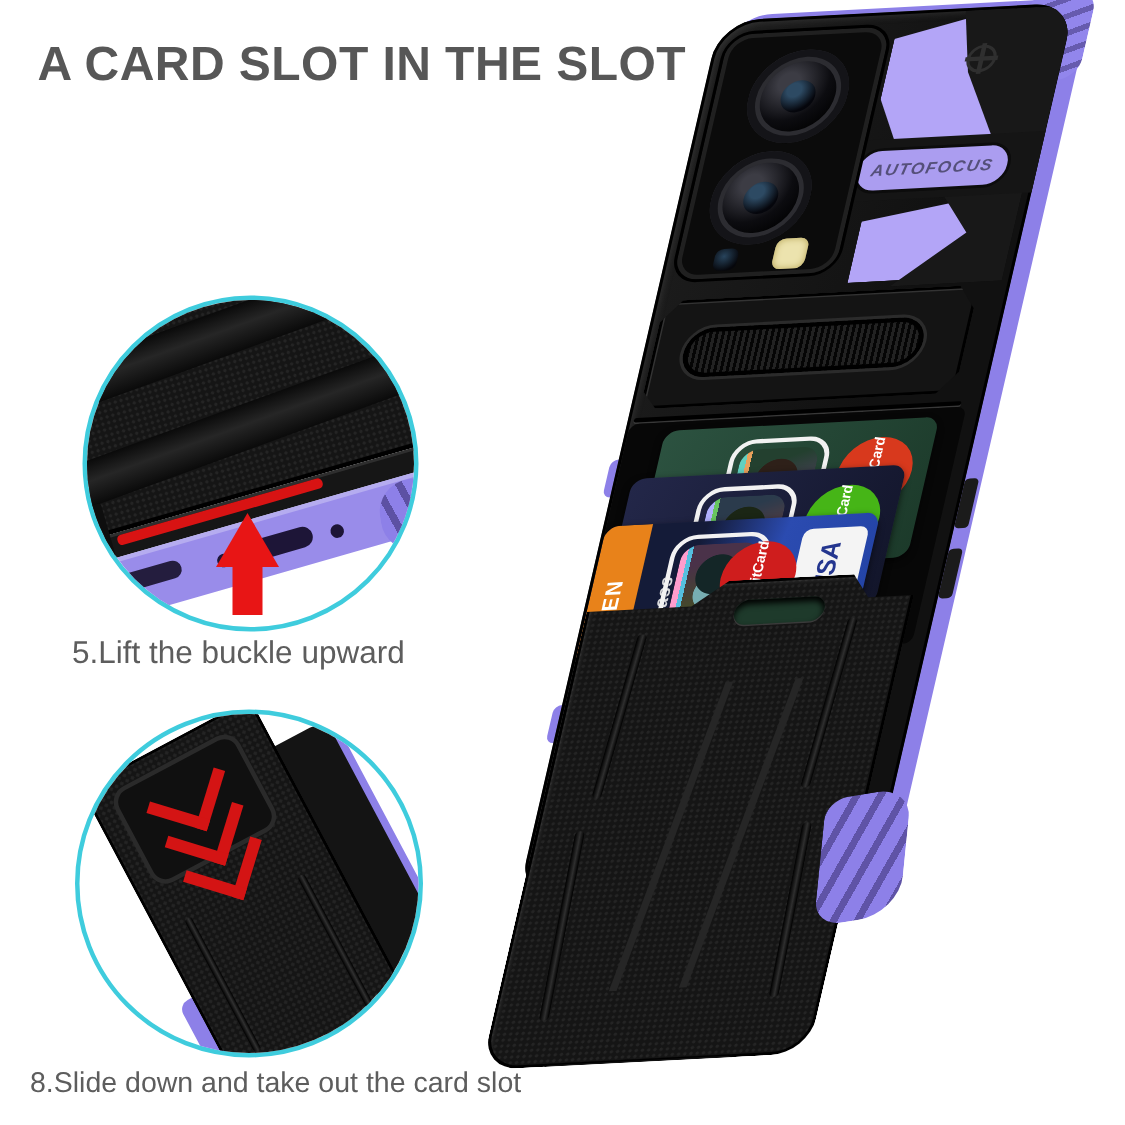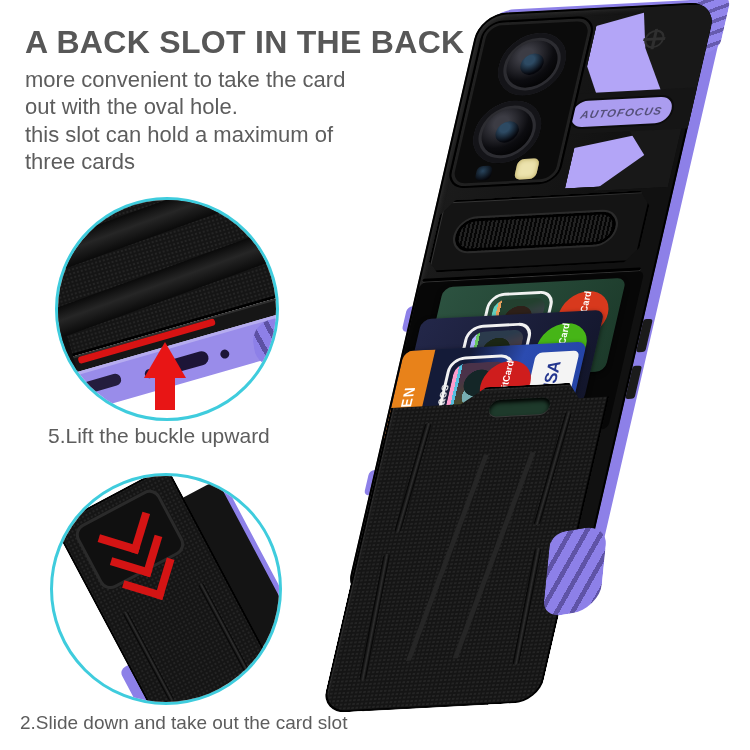--- a/index.html
+++ b/index.html
@@ -189,25 +189,21 @@
   .cover-tab{position:absolute;left:40px;bottom:-13px;width:122px;height:15px;background:#101010;
              border-radius:4px;box-shadow:inset 0 0 0 1px #000;}
   .cover-tab2{position:absolute;left:54px;bottom:-23px;width:86px;height:11px;background:#0c0c0c;
               border-radius:3px;}
 </style>
 </head>
 <body>
 
 <div class="canvas">
 
-  <div class="page-title">A BACK SLOT IN THE BACK</div>
-  <div class="page-desc">more convenient to take the card
-out with the oval hole.
-this slot can hold a maximum of
-three cards</div>
+  <div class="page-title">A CARD SLOT IN THE SLOT</div>
 
   <div class="callout callout-1">
     <div class="c1-scene">
       <div class="c1-slab dot-texture">
         <div class="c1-band" style="top:46px"></div>
         <div class="c1-band" style="top:110px"></div>
       </div>
       <div class="c1-rim"></div>
       <div class="c1-red"></div>
       <div class="c1-shell">
@@ -238,21 +234,21 @@
           <div class="chev"></div>
           <div class="chev"></div>
           <div class="chev"></div>
         </div>
         <div class="c2-ridge" style="left:20px;top:110px;height:100px"></div>
         <div class="c2-ridge" style="left:100px;top:120px;height:110px"></div>
 
       </div>
     </div>
   </div>
-  <div class="step-label step-2">2.Slide down and take out the card slot</div>
+  <div class="step-label step-2">8.Slide down and take out the card slot</div>
 
   <div class="phone">
     <div class="purple-base"></div>
     <div class="side-btn" style="top:326px"></div>
     <div class="side-btn" style="top:374px"></div>
     <div class="nub" style="top:300px"></div>
     <div class="nub" style="top:468px"></div>
 
     <div class="case-body">
       <div class="panel-top"></div>

